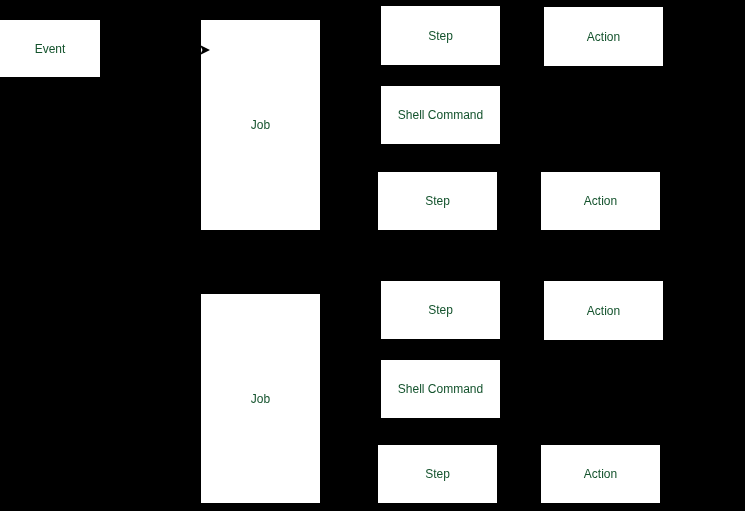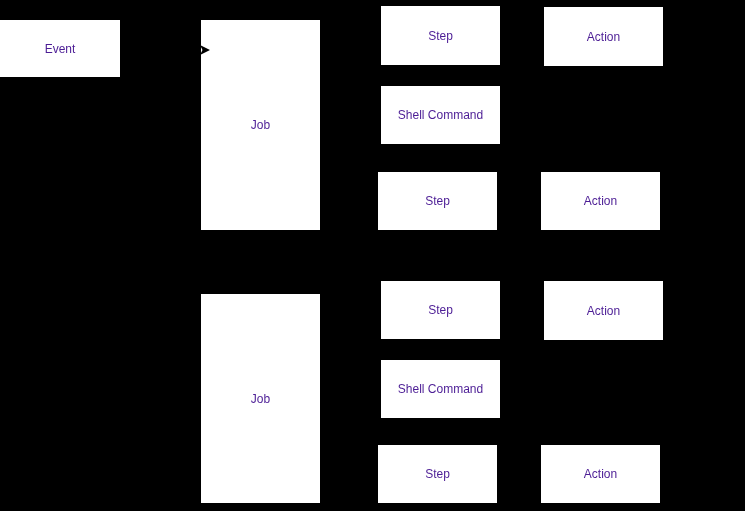--- a/index.html
+++ b/index.html
@@ -18,21 +18,21 @@
   .node {
     position: absolute;
     background: #ffffff;
     display: flex;
     align-items: center;
     justify-content: center;
     box-sizing: border-box;
   }
   .node-label {
     font-size: 12px;
-    color: #4c1d95;
+    color: #14532d;
     white-space: nowrap;
     text-align: center;
   }
   
   .n-event   { left: 0;   top: 20;  width: 120; height: 57;  }
   .n-job1    { left: 201; top: 20;  width: 119; height: 210; }
   .n-step1   { left: 381; top: 6;   width: 119; height: 59;  }
   .n-action1 { left: 544; top: 7;   width: 119; height: 59;  }
   .n-shell1  { left: 381; top: 86;  width: 119; height: 58;  }
   .n-step2   { left: 378; top: 172; width: 119; height: 58;  }
@@ -46,21 +46,21 @@
   .arrowhead {
     position: absolute;
     left: 199;
     top: 44;
     width: 12px;
     height: 12px;
     left: 199px;
     top: 44px;
   }
   
-  .n-event   { left: 0px;   top: 20px;  width: 120px; height: 57px;  }
+  .n-event   { left: 0px;   top: 20px;  width: 100px; height: 57px;  }
   .n-job1    { left: 201px; top: 20px;  width: 119px; height: 210px; }
   .n-step1   { left: 381px; top: 6px;   width: 119px; height: 59px;  }
   .n-action1 { left: 544px; top: 7px;   width: 119px; height: 59px;  }
   .n-shell1  { left: 381px; top: 86px;  width: 119px; height: 58px;  }
   .n-step2   { left: 378px; top: 172px; width: 119px; height: 58px;  }
   .n-action2 { left: 541px; top: 172px; width: 119px; height: 58px;  }
   .n-job2    { left: 201px; top: 294px; width: 119px; height: 209px; }
   .n-step3   { left: 381px; top: 281px; width: 119px; height: 58px;  }
   .n-action3 { left: 544px; top: 281px; width: 119px; height: 59px;  }
   .n-shell2  { left: 381px; top: 360px; width: 119px; height: 58px;  }

